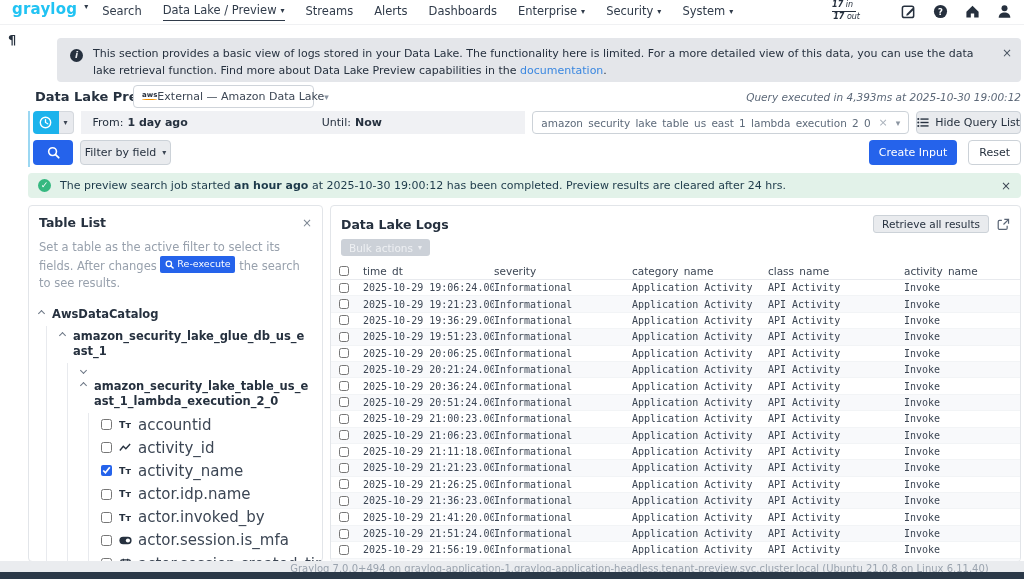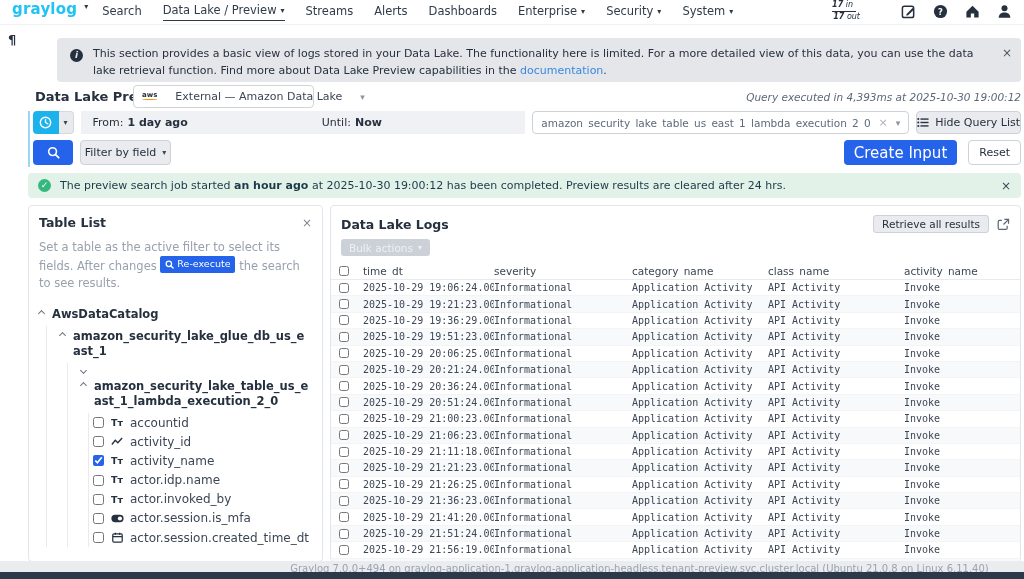--- a/index.html
+++ b/index.html
@@ -31,21 +31,21 @@
   .info-banner { position:absolute; left:57px; top:38px; width:964px; height:44px;
     background:#e4e6ea; border-radius:4px; padding:7px 26px 6px 36px; font-size:11px; color:#26313f; line-height:1.55;}
   .info-banner .i-icon { position:absolute; left:13px; top:11px; width:13px; height:13px; border-radius:50%;
     background:#26313f; color:#e4e6ea; font-size:9px; font-weight:bold; text-align:center; line-height:13px; font-style:italic;}
   .info-banner a { color:#3a87e0; text-decoration:none; cursor:pointer;}
   .info-banner .close { position:absolute; right:9px; top:6px; color:#4a5563; font-size:12px; cursor:pointer;}
   
   .page-head { position:absolute; left:0; top:84px; width:1024px; height:26px; }
   .page-title { position:absolute; left:35px; top:5px; font-size:13px; font-weight:600; color:#26313f;}
   .lake-btn { position:absolute; left:133px; top:1px; height:23px; width:181px; background:#fff;
-    border:1px solid #cfd4da; border-radius:4px; display:flex; align-items:center; gap:18px; padding:0 8px; cursor:pointer;}
+    border:1px solid #cfd4da; border-radius:4px; display:flex; align-items:center; gap:0; padding:0 8px; cursor:pointer;}
   .lake-btn .label { font-size:11px; color:#3c4654; flex:1; white-space:nowrap;}
   .lake-btn .caret { color:#8b95a1; font-size:9px; }
   .aws-ic { font-size:7px; font-weight:bold; color:#252f3e; position:relative; top:-1px;}
   .aws-ic::after { content:""; display:block; border-bottom:1.6px solid #f79400; border-radius:0 0 60% 60%/0 0 100% 100%; margin-top:0px;}
   .query-status { position:absolute; right:3px; top:7px; font-size:10.5px; font-style:italic; color:#5c6878; }
   
   .searchbar { position:absolute; left:28px; top:111px; width:993px; height:56px; }
   .sb-accent { position:absolute; left:0; top:0; width:2px; height:56px; background:#9bd7f2; }
   .sb-row1 { position:absolute; left:5px; top:0; width:988px; height:23px; display:flex; align-items:stretch; }
   .clock-btn { width:26px; background:#1cb3ec; border-radius:4px 0 0 4px; display:flex; align-items:center; justify-content:center; cursor:pointer;}
@@ -59,21 +59,21 @@
   .tbl-select .clr { color:#aab2bc; font-size:11px; cursor:pointer;}
   .tbl-select .caret { color:#8b95a1; font-size:9px; cursor:pointer;}
   .hide-list-btn { margin-left:7px; flex:1; background:#e9ebee; border:1px solid #ccd2d8; border-radius:4px;
     display:flex; align-items:center; justify-content:center; gap:6px; font-size:11px; color:#26313f; cursor:pointer; white-space:nowrap;}
   .sb-row2 { position:absolute; left:5px; top:29px; width:988px; height:25px; display:flex; align-items:stretch; }
   .search-btn { width:40px; background:#2563eb; border-radius:4px; display:flex; align-items:center; justify-content:center; cursor:pointer;}
   .filter-btn { margin-left:7px; width:91px; background:#e9ebee; border:1px solid #ccd2d8; border-radius:4px;
     display:flex; align-items:center; justify-content:center; gap:6px; font-size:11px; color:#26313f; cursor:pointer;}
   .filter-btn .caret { font-size:8px; color:#3c4654;}
   .sb-right { margin-left:auto; display:flex; gap:11px; }
-  .create-input-btn { background:#2563eb; color:#fff; border:none; border-radius:4px; padding:0 10px; font-size:15px; cursor:pointer; font-family:inherit;}
+  .create-input-btn { background:#2563eb; color:#fff; border:none; border-radius:4px; padding:0 10px; font-size:11px; cursor:pointer; font-family:inherit;}
   .reset-btn { background:#fff; color:#26313f; border:1px solid #ccd2d8; border-radius:4px; padding:0 10px; font-size:11px; cursor:pointer; font-family:inherit;}
   
   .job-banner { position:absolute; left:28px; top:173px; width:993px; height:25px; background:#e2f2e9;
     border-radius:4px; display:flex; align-items:center; padding:0 10px; gap:9px; font-size:11px; color:#1d3a4a;}
   .check-ic { width:13px; height:13px; border-radius:50%; background:#35b880; color:#fff; font-size:9px; line-height:13px; text-align:center; flex:none;}
   .job-banner .close { margin-left:auto; color:#3c4654; font-size:12px; cursor:pointer;}
   
   .card { position:absolute; background:#fff; border:1px solid #e2e5e9; border-radius:4px; }
   .card-tablelist { left:28px; top:205px; width:295px; height:357px; overflow:hidden; padding:9px 10px; }
   .card-logs { left:330px; top:205px; width:691px; height:357px; overflow:hidden; }
@@ -86,26 +86,26 @@
   
   .tree { margin-top:12px; font-size:11.5px; }
   .tnode { display:flex; gap:8px; align-items:flex-start; padding:3px 0; cursor:pointer; }
   .tnode .lbl { color:#26313f; overflow-wrap:anywhere; line-height:1.35;}
   .tnode .lbl.bold { font-weight:600; }
   .tnode .lbl.norm { font-weight:400; color:#3c4654; }
   .chev { width:5px; height:5px; border-left:1.4px solid #6b7684; border-bottom:1.4px solid #6b7684; flex:none; margin-top:4px;}
   .chev.up { transform:rotate(135deg); }
   .chev.down { transform:rotate(-45deg); margin-top:2px;}
   .tkids { margin-left:7px; border-left:1px solid #e8eaee; padding-left:13px; }
-  .fields { margin-left:7px; border-left:1px solid #e8eaee; padding-left:4px; }
+  .fields { margin-left:7px; border-left:1px solid #e8eaee; padding-left:12px; }
   .field-row { display:flex; align-items:center; gap:6px; padding:2.6px 0; cursor:pointer;}
   .field-row input { width:11px; height:11px; accent-color:#2563eb; flex:none; cursor:pointer;}
   .ficon { width:14px; flex:none; color:#26313f; font-weight:bold; font-size:9.5px; text-align:center; line-height:1;}
   .ficon svg { display:block; margin:0 auto; }
-  .fname { font-size:12px; color:#3c4654; white-space:nowrap;}
+  .fname { font-size:15px; color:#3c4654; white-space:nowrap;}
   
   .logs-head { display:flex; align-items:center; padding:9px 10px 2px; }
   .logs-title { font-size:12.5px; font-weight:600; color:#26313f; }
   .logs-head-right { margin-left:auto; display:flex; align-items:center; gap:8px; }
   .retrieve-btn { background:#e9ebee; border:1px solid #ccd2d8; border-radius:3px; padding:2px 8px; font-size:10.5px; color:#26313f; cursor:pointer; font-family:inherit;}
   .openlink-ic { cursor:pointer; display:flex; }
   .bulk-btn { margin:4px 10px 7px; display:inline-flex; align-items:center; gap:5px; background:#ccd1d8; color:#eef0f3;
     border:none; border-radius:3px; padding:2.5px 8px; font-size:10.5px; cursor:default; font-family:inherit;}
   .lgrid { display:grid; grid-template-columns:24px 131px 138px 136px 136px 1fr; align-items:center; padding-left:8px; }
   .lheader { height:17px; font-size:10.5px; color:#3c4654; border-bottom:1px solid #e8eaee;}

